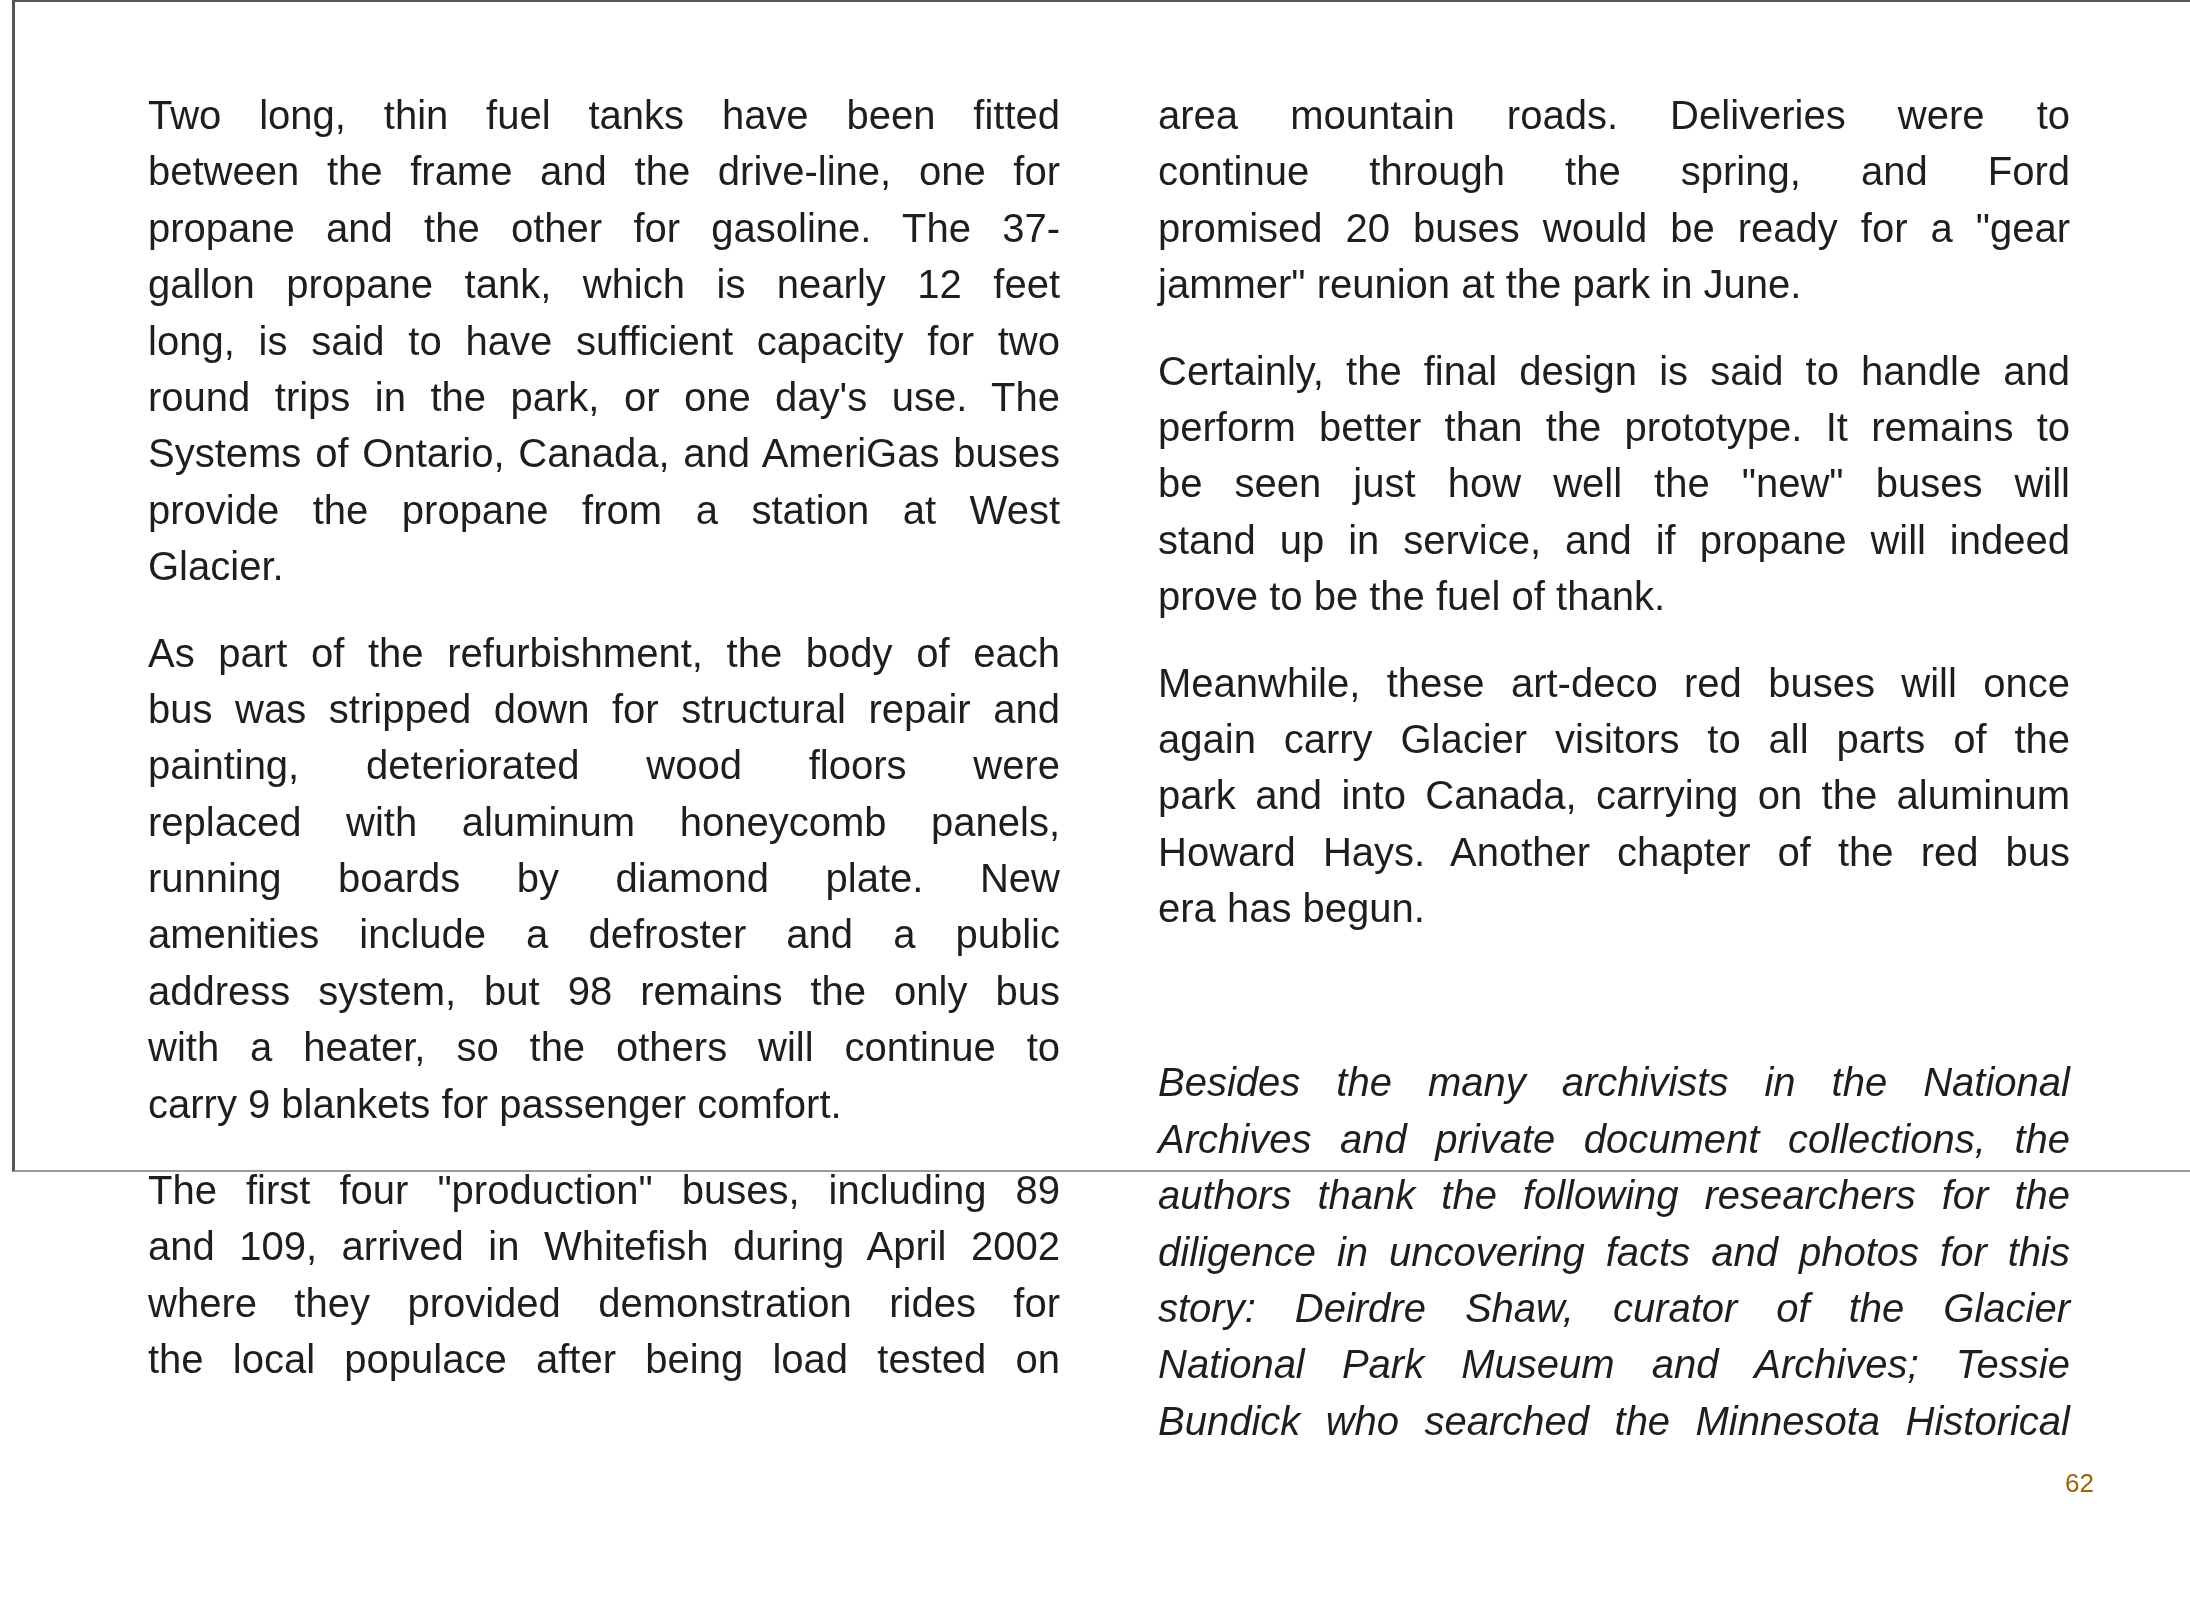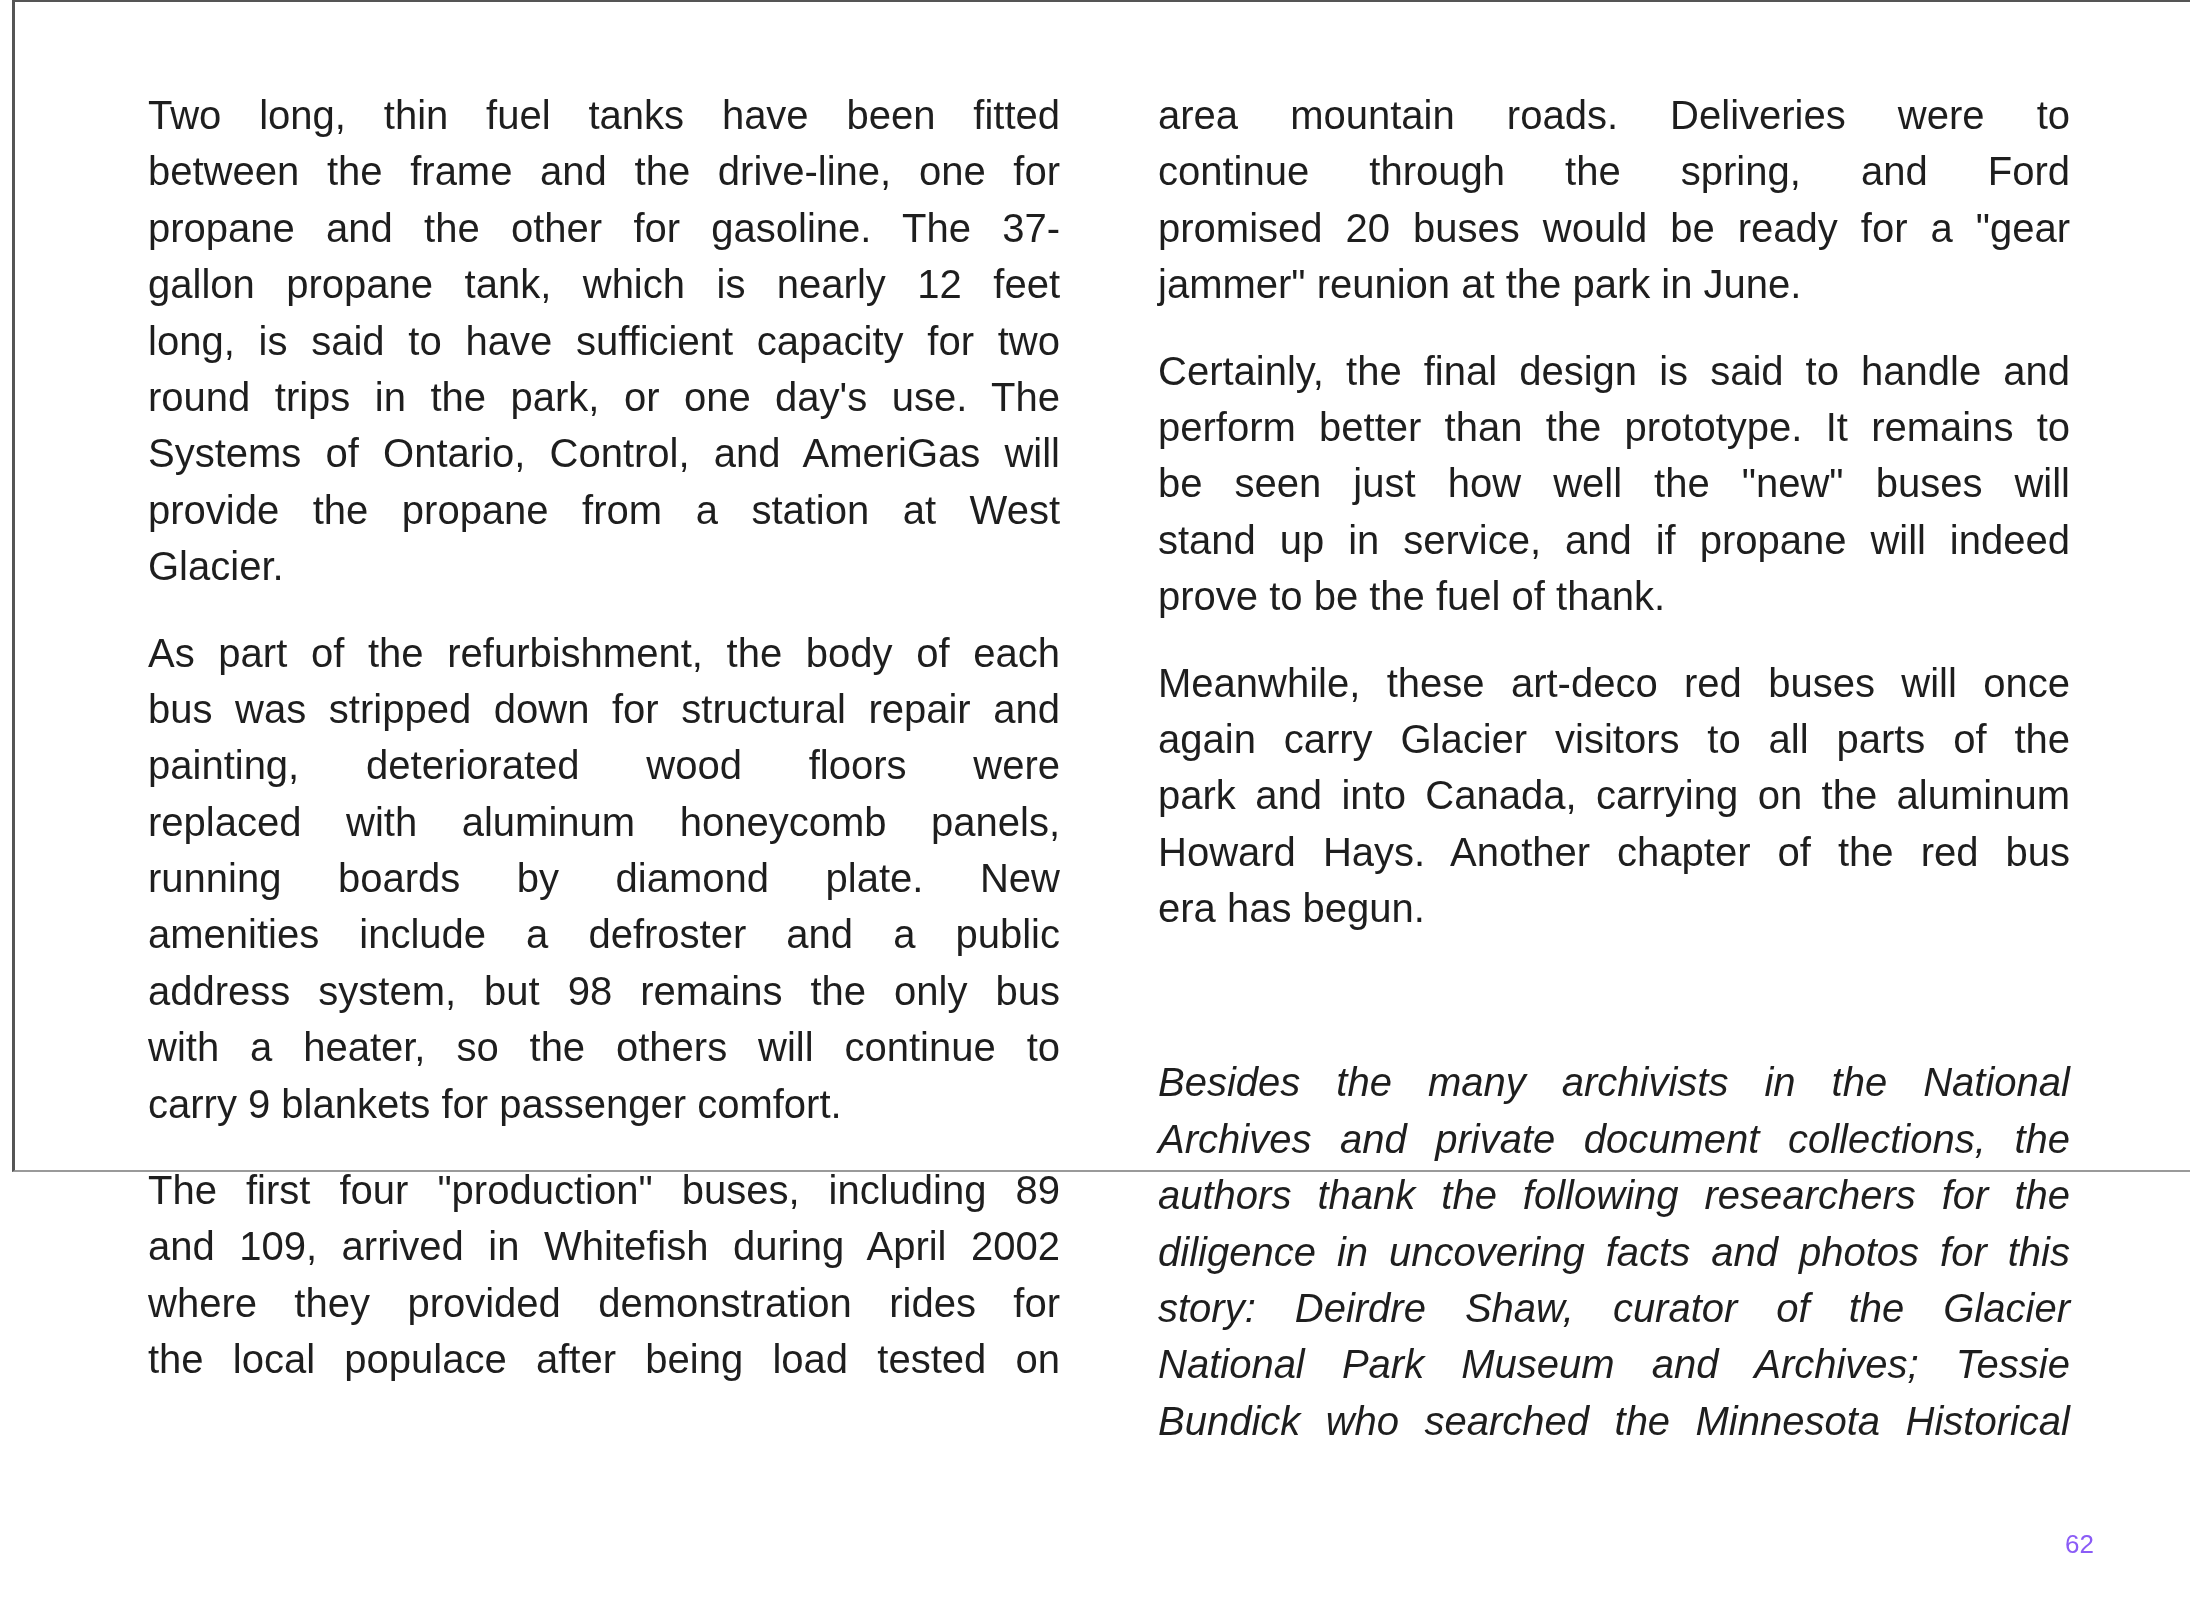--- a/index.html
+++ b/index.html
@@ -54,41 +54,41 @@
   }
   .italic {
     font-style: italic;
   }
   .ack {
     margin-top: 118px;
   }
   .page-number {
     position: absolute;
     left: 2050px;
-    top: 1527px;
+    top: 1466px;
     font-family: "Liberation Sans", sans-serif;
     font-size: 26px;
-    color: #8b5cf6;
+    color: #a16207;
   }
 </style>
 </head>
 <body>
 
 <div class="page">
 
   <div class="column col-left">
 
     <p class="para">
       <span class="line">Two long, thin fuel tanks have been fitted</span>
       <span class="line">between the frame and the drive-line, one for</span>
       <span class="line">propane and the other for gasoline. The 37-</span>
       <span class="line">gallon propane tank, which is nearly 12 feet</span>
       <span class="line">long, is said to have sufficient capacity for two</span>
       <span class="line">round trips in the park, or one day's use. The</span>
-      <span class="line">Systems of Ontario, Control, and AmeriGas will</span>
+      <span class="line">Systems of Ontario, Canada, and AmeriGas buses</span>
       <span class="line">provide the propane from a station at West</span>
       <span class="line last">Glacier.</span>
     </p>
 
     <p class="para">
       <span class="line">As part of the refurbishment, the body of each</span>
       <span class="line">bus was stripped down for structural repair and</span>
       <span class="line">painting, deteriorated wood floors were</span>
       <span class="line">replaced with aluminum honeycomb panels,</span>
       <span class="line">running boards by diamond plate. New</span>

